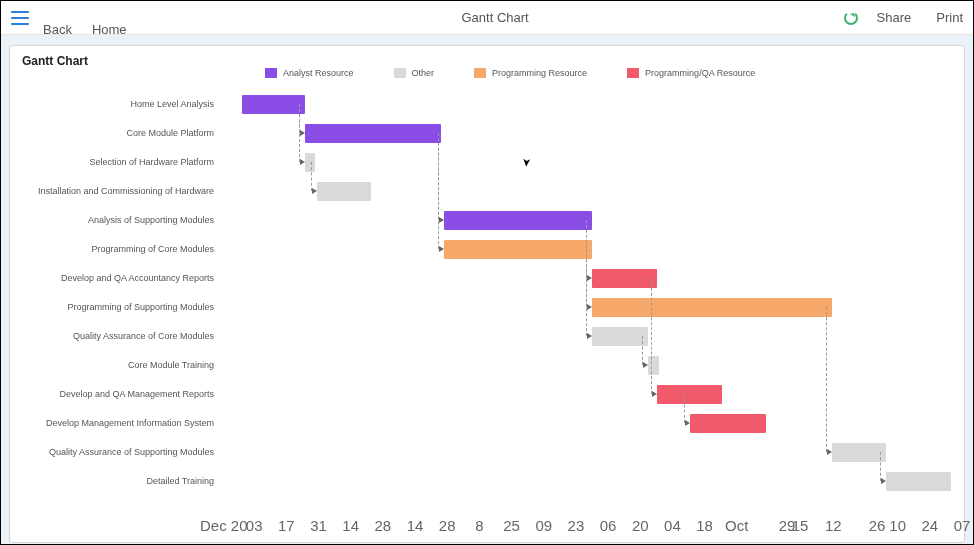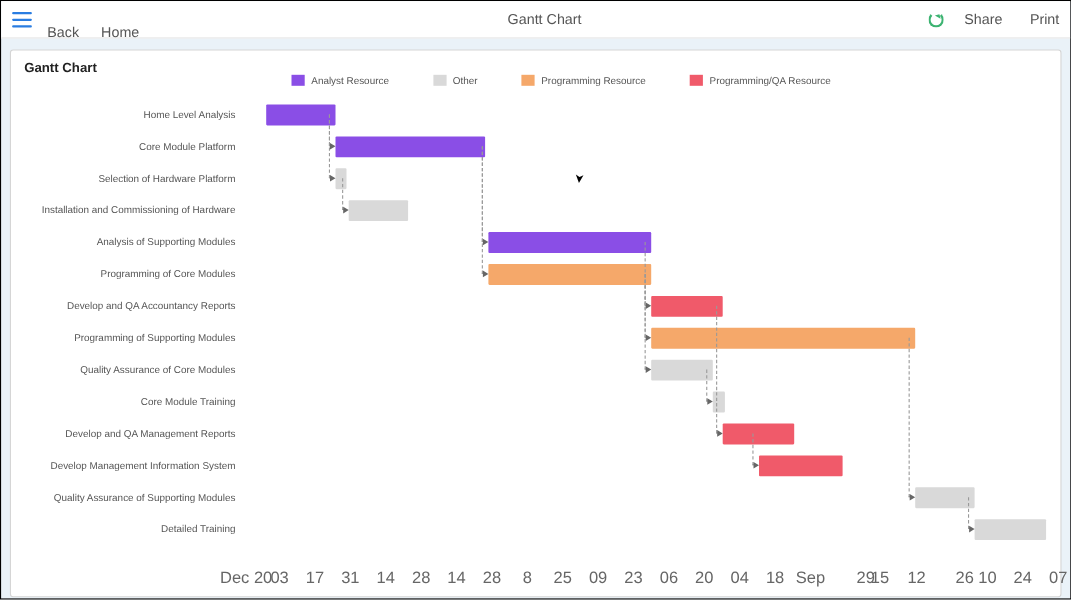--- a/index.html
+++ b/index.html
@@ -121,21 +121,21 @@
           <div class="tick" style="left: 193.043px;">14</div>
           <div class="tick" style="left: 225.217px;">28</div>
           <div class="tick" style="left: 257.391px;">8</div>
           <div class="tick" style="left: 289.565px; margin-top: 20px;">25</div>
           <div class="tick" style="left: 321.739px;">09</div>
           <div class="tick" style="left: 353.913px;">23</div>
           <div class="tick" style="left: 386.087px;">06</div>
           <div class="tick" style="left: 418.261px;">20</div>
           <div class="tick" style="left: 450.435px;">04</div>
           <div class="tick" style="left: 482.609px;">18</div>
-          <div class="tick" style="left: 514.783px;">Sep</div>
+          <div class="tick" style="left: 514.783px;">Oct</div>
           <div class="tick" style="left: 578px;">15</div>
           <div class="tick" style="left: 565px; text-align: center;">29</div>
           <div class="tick" style="left: 611.304px;">12</div>
           <div class="tick" style="left: 655px;">26</div>
           <div class="tick" style="left: 675.652px;">10</div>
           <div class="tick" style="left: 707.826px;">24</div>
           <div class="tick" style="left: 740px;">07</div>
         </div>
     <div class="bar" style="top: 5px; left: 19.98px; width: 62.9px; background: rgb(138, 78, 230);"></div>
         <div class="bar" style="top: 34px; left: 82.88px; width: 136.16px; background: rgb(138, 78, 230);"></div>

